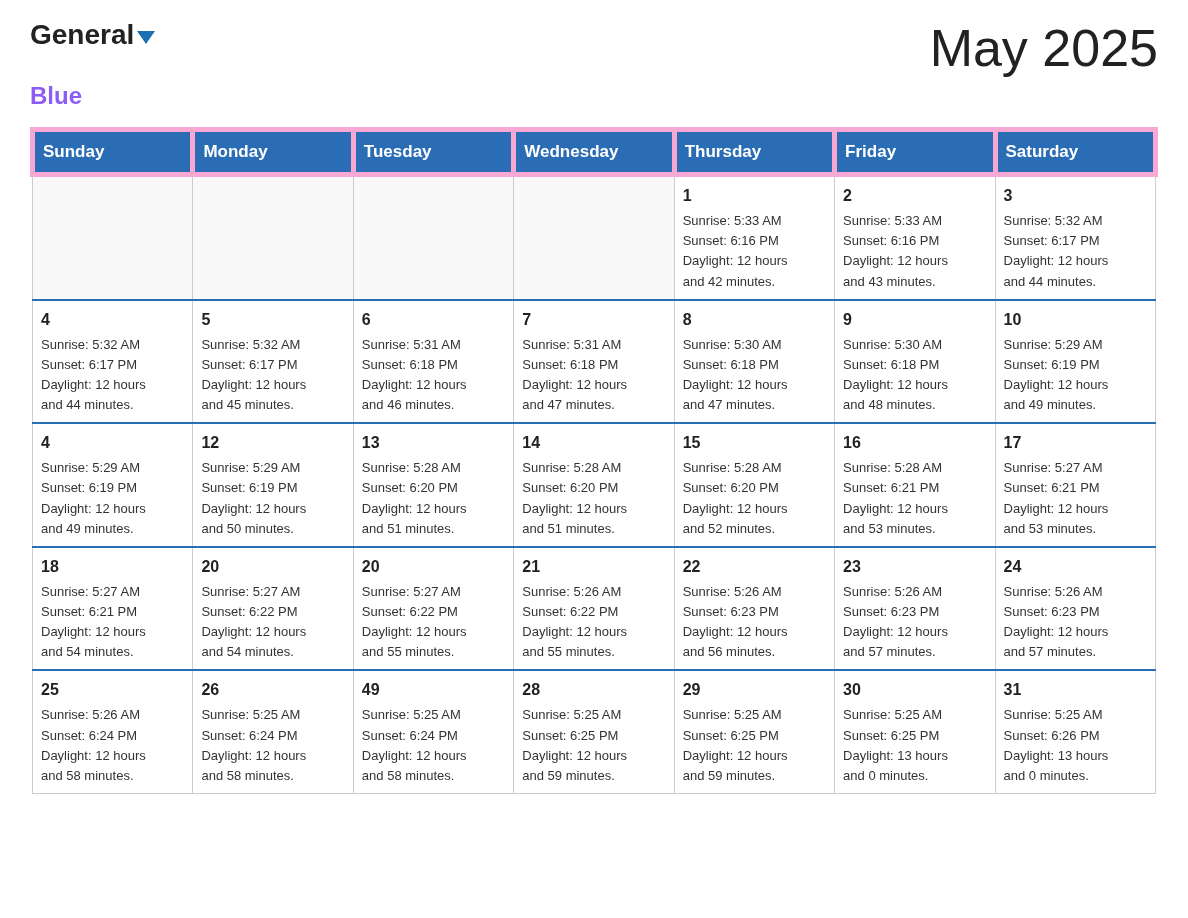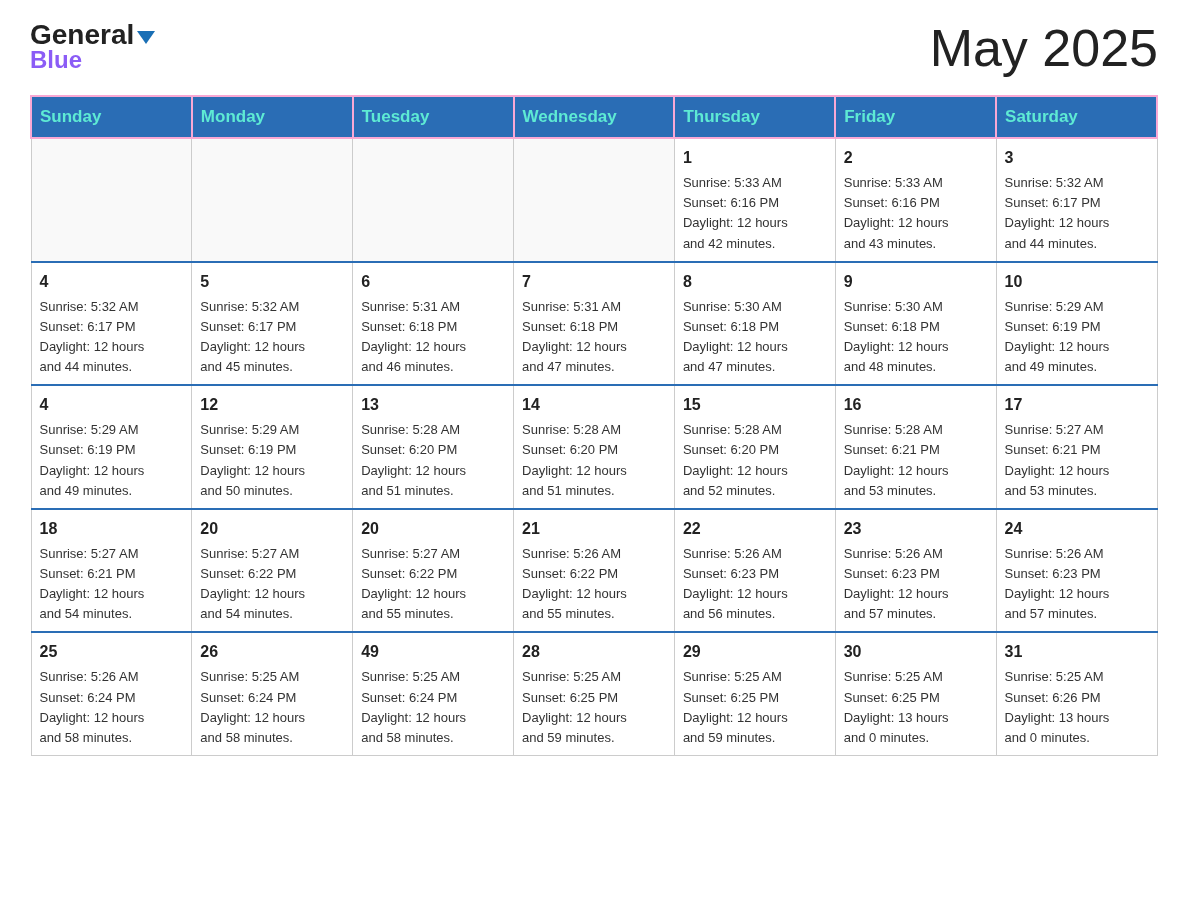--- a/index.html
+++ b/index.html
@@ -31,26 +31,26 @@
       font-size: 20px;
       color: #333;
       margin-top: 4px;
     }
     .calendar {
       width: 100%;
       border-collapse: collapse;
     }
     .calendar th {
       background: #2a6db5;
-      color: #5eead4;
+      color: #ffffff;
       font-size: 17px;
       font-weight: 600;
       padding: 10px 8px;
       text-align: left;
-      border: 2px solid #f9a8d4;
+      border: 5px solid #f9a8d4;
     }
     .calendar td {
       vertical-align: top;
       border: 1px solid #ccc;
       padding: 7px 8px;
       width: calc(100% / 7);
       min-height: 110px;
       font-size: 13px;
       color: #222;
       line-height: 1.5;
@@ -74,20 +74,21 @@
       border-left: 1px solid #ccc;
     }
     .empty-cell {
       background: #f9f9f9;
     }
     
     .logo-wrapper {
       display: flex;
       flex-direction: column;
       line-height: 1.1;
+      gap: 36px;
     }
     .logo-row1 {
       display: flex;
       align-items: center;
     }
     .logo-general {
       font-size: 28px;
       font-weight: bold;
       color: #222;
     }

